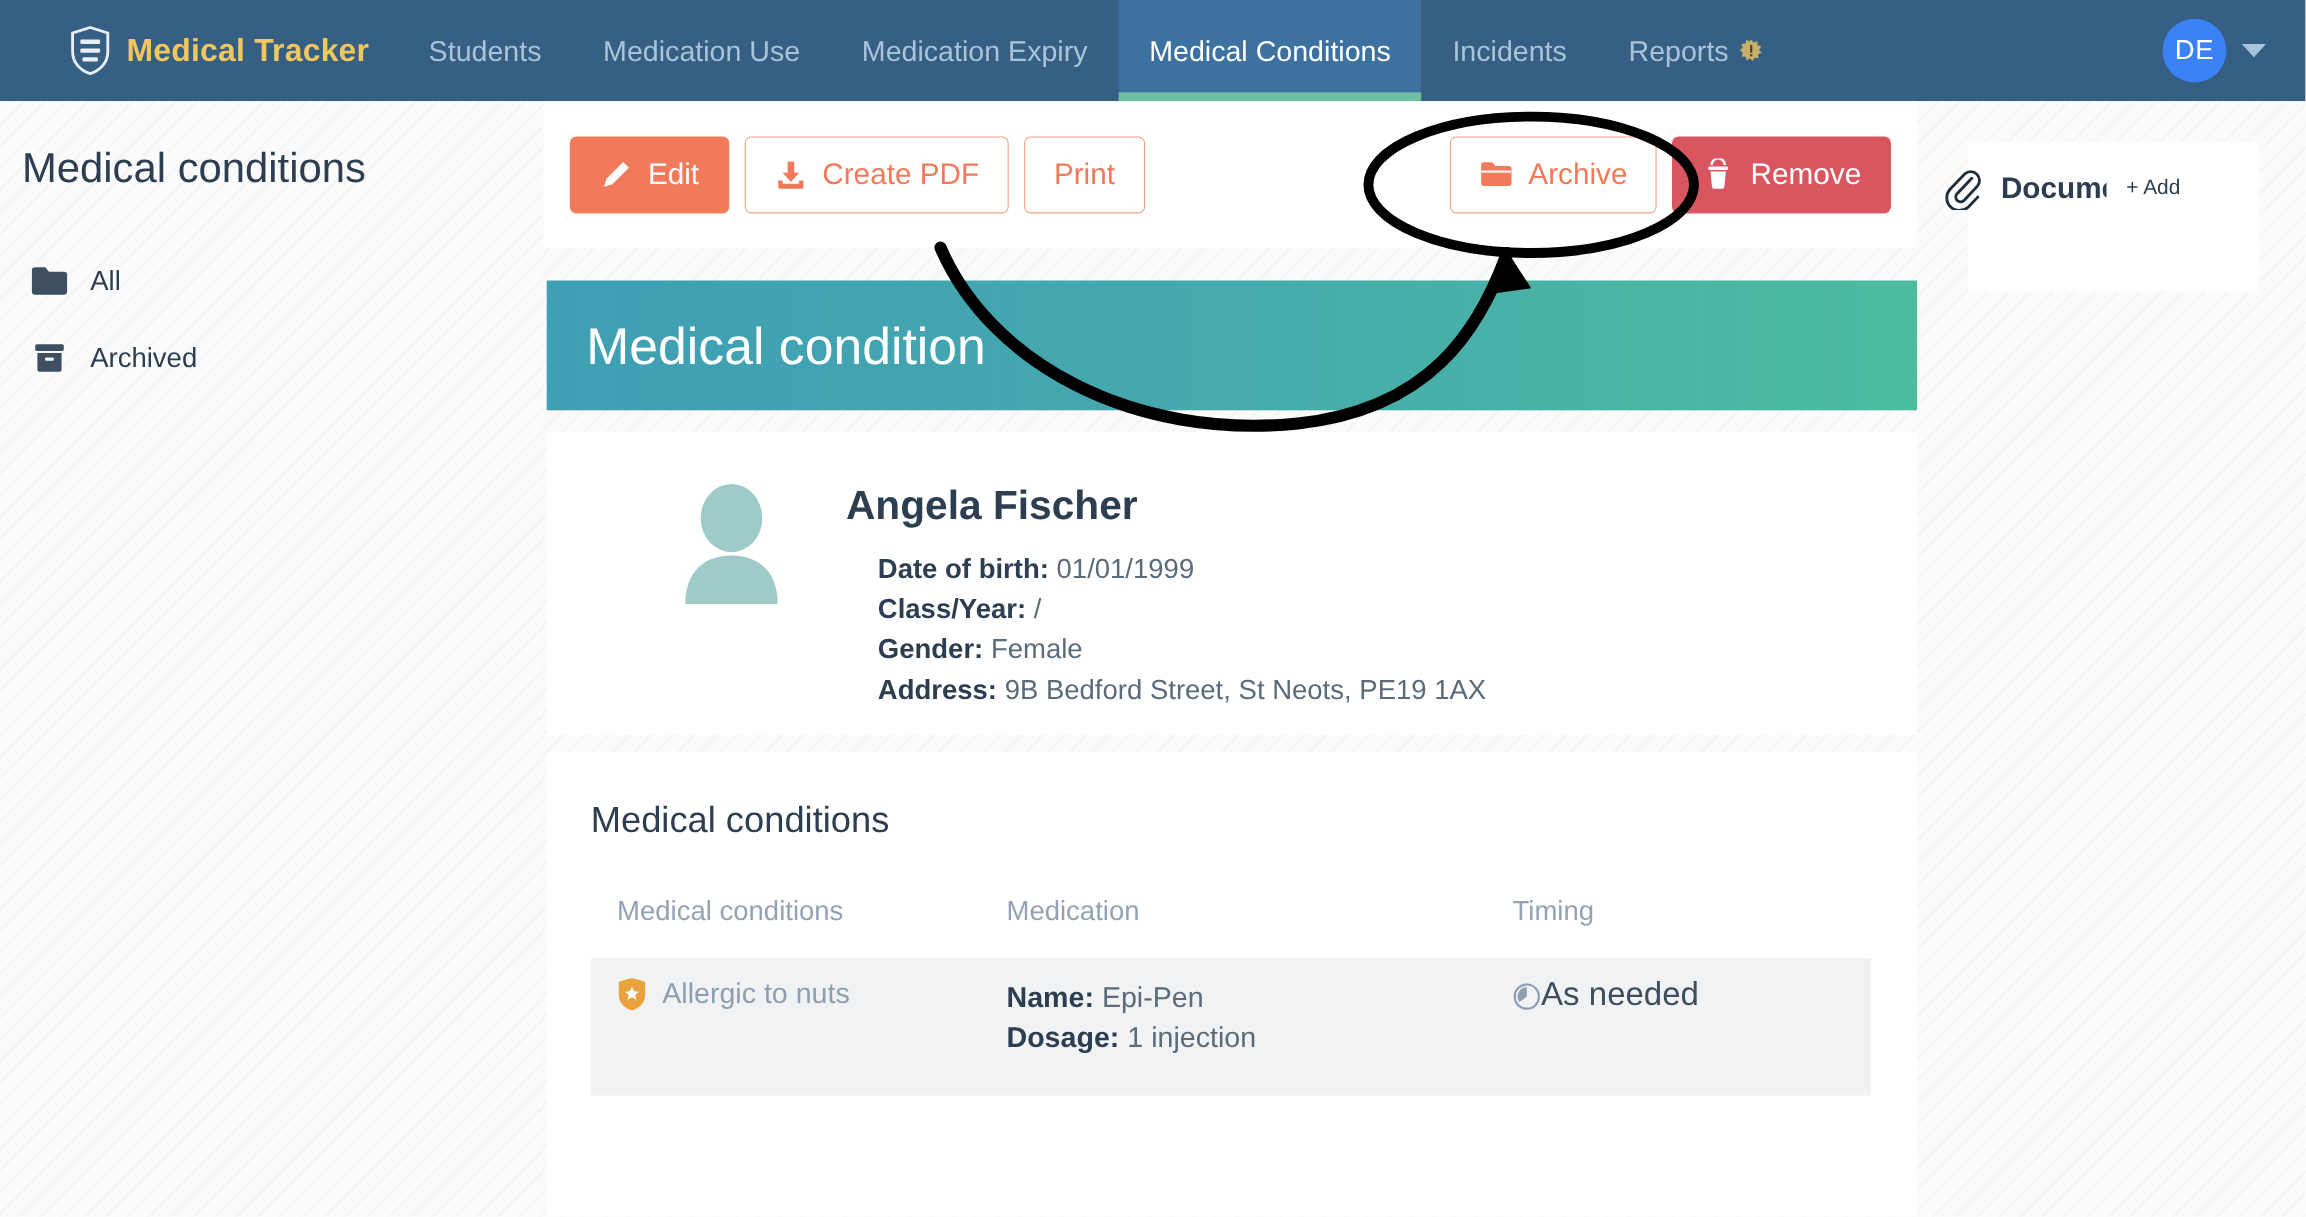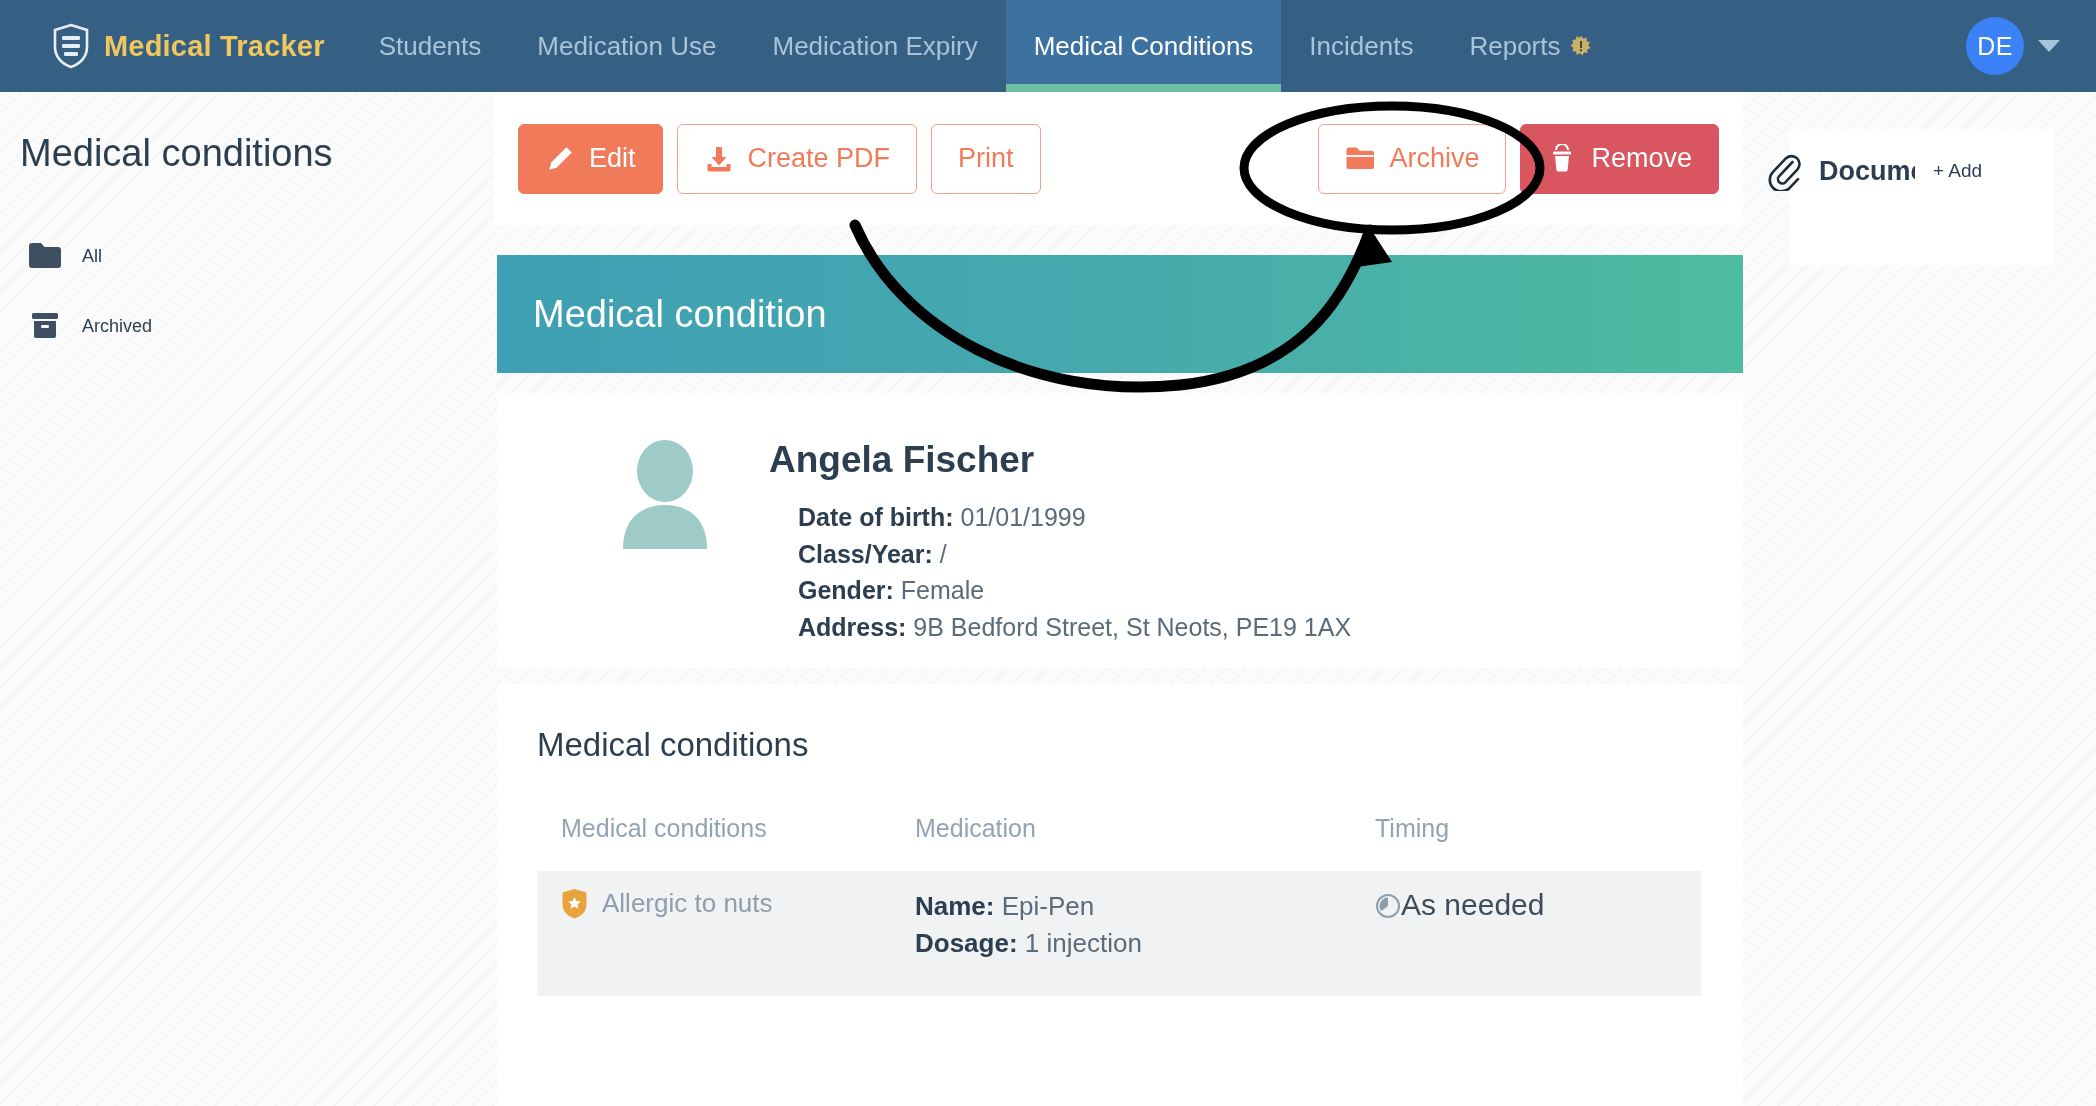--- a/index.html
+++ b/index.html
@@ -26,20 +26,21 @@
   .navbar {
     position: absolute; top: 0; left: 0;
     width: 2096px; height: 92px;
     background: #356084;
     display: flex; align-items: stretch;
   }
   .brand {
     display: flex; align-items: center; gap: 14px;
     padding: 0 26px 0 52px; height: 92px;
     text-decoration: none;
+    margin-left: 11px;
   }
   .brand-logo { width: 38px; height: 46px; display: block; }
   .brand-name {
     color: #f0c75e; font-size: 29px; font-weight: 700;
     letter-spacing: .2px; white-space: nowrap;
   }
   .nav-tabs { display: flex; align-items: stretch; height: 92px; }
   .nav-tab {
     position: relative;
     display: flex; align-items: center; gap: 10px;
@@ -76,21 +77,21 @@
     width: 494px; height: 1014px;
     padding: 40px 0 0 20px;
   }
   .sidebar-title {
     font-size: 38px; font-weight: 400; color: #2c3e50;
     padding: 0 0 0 0; margin-bottom: 46px;
   }
   .side-item {
     display: flex; align-items: center; gap: 20px;
     height: 70px; padding-left: 8px;
-    font-size: 18px; color: #2c3e50; cursor: pointer;
+    font-size: 25px; color: #2c3e50; cursor: pointer;
   }
   .side-icon { width: 34px; height: 30px; flex: 0 0 34px; }
 
   
   .main { position: absolute; top: 92px; left: 494px; width: 1249px; height: 1014px; }
 
   .toolbar-card {
     position: absolute; top: 0; left: 0;
     width: 1249px; height: 133px;
     background: #ffffff;
@@ -112,21 +113,21 @@
   .btn-icon { width: 30px; height: 30px; flex: 0 0 30px; }
 
   
   .hero {
     position: absolute; top: 163px; left: 3px;
     width: 1246px; height: 118px;
     background: linear-gradient(90deg, #3f9fb4 0%, #45a8ae 45%, #4dbc9f 100%);
     display: flex; align-items: center;
     padding-left: 36px;
   }
-  .hero-title { color: #ffffff; font-size: 38px; font-weight: 400; }
+  .hero-title { color: #ffffff; font-size: 47px; font-weight: 400; }
 
   
   .card {
     position: absolute; left: 3px; width: 1246px;
     background: #ffffff;
   }
   .student-card { top: 301px; height: 275px; }
   .student-inner { display: flex; padding: 46px 0 0 122px; gap: 58px; }
   .person-icon { width: 92px; height: 110px; flex: 0 0 92px; }
   .student-name {

